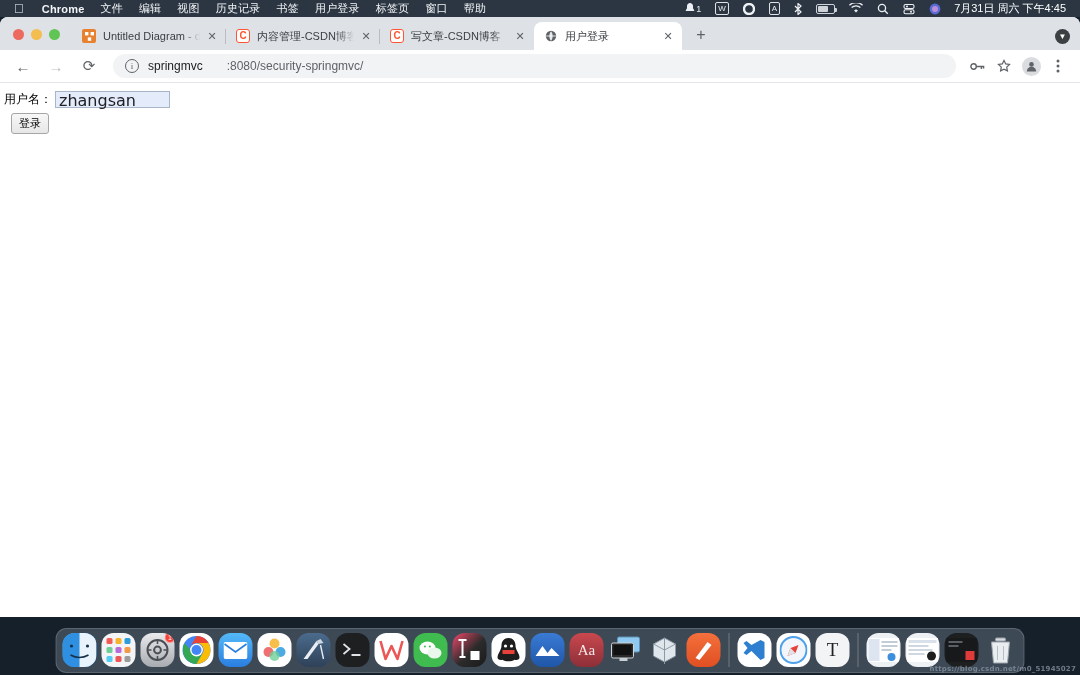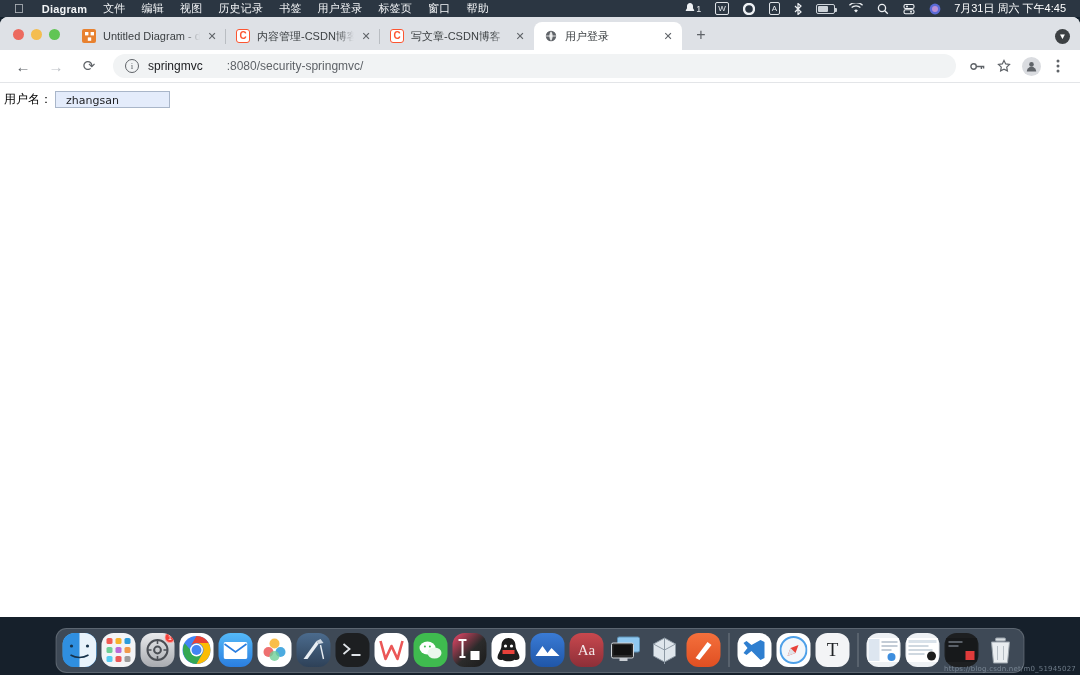--- a/index.html
+++ b/index.html
@@ -152,21 +152,21 @@
     height: 534px; background: #fff; padding: 8px 0 0 4px;
     position: relative;
   }
   .form-row { display: flex; align-items: center; margin-bottom: 3px; }
   .form-label {
     font-size: 12px; color: #000; white-space: nowrap;
     font-family: "DejaVu Sans", sans-serif;
   }
   .inp {
     height: 17px; width: 115px; margin-left: 3px;
-    font-size: 11px; padding: 1px 10px; line-height: 15px;
+    font-size: 16px; padding: 1px 3px; line-height: 15px;
     font-family: "DejaVu Sans", sans-serif;
   }
   .inp-user {
     background: #e4ecfb; border: 1px solid #a9b6c9; color: #202124;
   }
   .inp-pass {
     background: #fff; border: 2px solid #4285f4; color: #000;
     letter-spacing: 1px; position: relative;
   }
   .caret {
@@ -180,20 +180,21 @@
     border: 1px solid #a6a6a6; border-radius: 3px; color: #000;
     font-family: "DejaVu Sans", sans-serif;
   }
 
   
   .watermark {
     position: absolute; right: 4px; bottom: 2px;
     font-size: 7px; color: #8a98a6; opacity: .75;
     letter-spacing: .2px; z-index: 60;
     font-family: "DejaVu Sans", sans-serif;
+    font-weight: bold;
   }
 
   
   .desktop {
     position: absolute; left: 0; top: 617px; width: 1080px; height: 58px;
     background: #16202b; z-index: 10;
   }
   .dock {
     position: absolute; left: 50%; transform: translateX(-50%);
     bottom: 2px;
@@ -219,21 +220,21 @@
     border: 1px solid rgba(255,255,255,.5);
   }
 </style>
 </head>
 <body>
 
 <div id="screen">
 
   <div class="menubar">
     <span class="apple"></span>
-    <span class="mb-item bold">Diagram</span>
+    <span class="mb-item bold">Chrome</span>
     <span class="mb-item">文件</span>
     <span class="mb-item">编辑</span>
     <span class="mb-item">视图</span>
     <span class="mb-item">历史记录</span>
     <span class="mb-item">书签</span>
     <span class="mb-item">用户登录</span>
     <span class="mb-item">标签页</span>
     <span class="mb-item">窗口</span>
     <span class="mb-item">帮助</span>
     <span class="spacer"></span>
@@ -384,20 +385,23 @@
             <circle cx="2" cy="7" r="1.5" fill="#5f6368"></circle>
             <circle cx="2" cy="12" r="1.5" fill="#5f6368"></circle>
           </svg>
       </span>
     </div>
 
     <div class="viewport">
       <div class="form-row">
         <span class="form-label">用户名：</span>
         <span class="inp inp-user">zhangsan</span>
+      </div>
+      <div>
+        <button class="btn-login">登录</button>
       </div>
     </div>
   </div>
 
   <div class="desktop"></div>
 
   <div class="dock">
 
     <span class="dock-icon" style="background:linear-gradient(#5fb8f5,#2f8fe0)">
       <svg width="34" height="34" viewBox="0 0 34 34">

